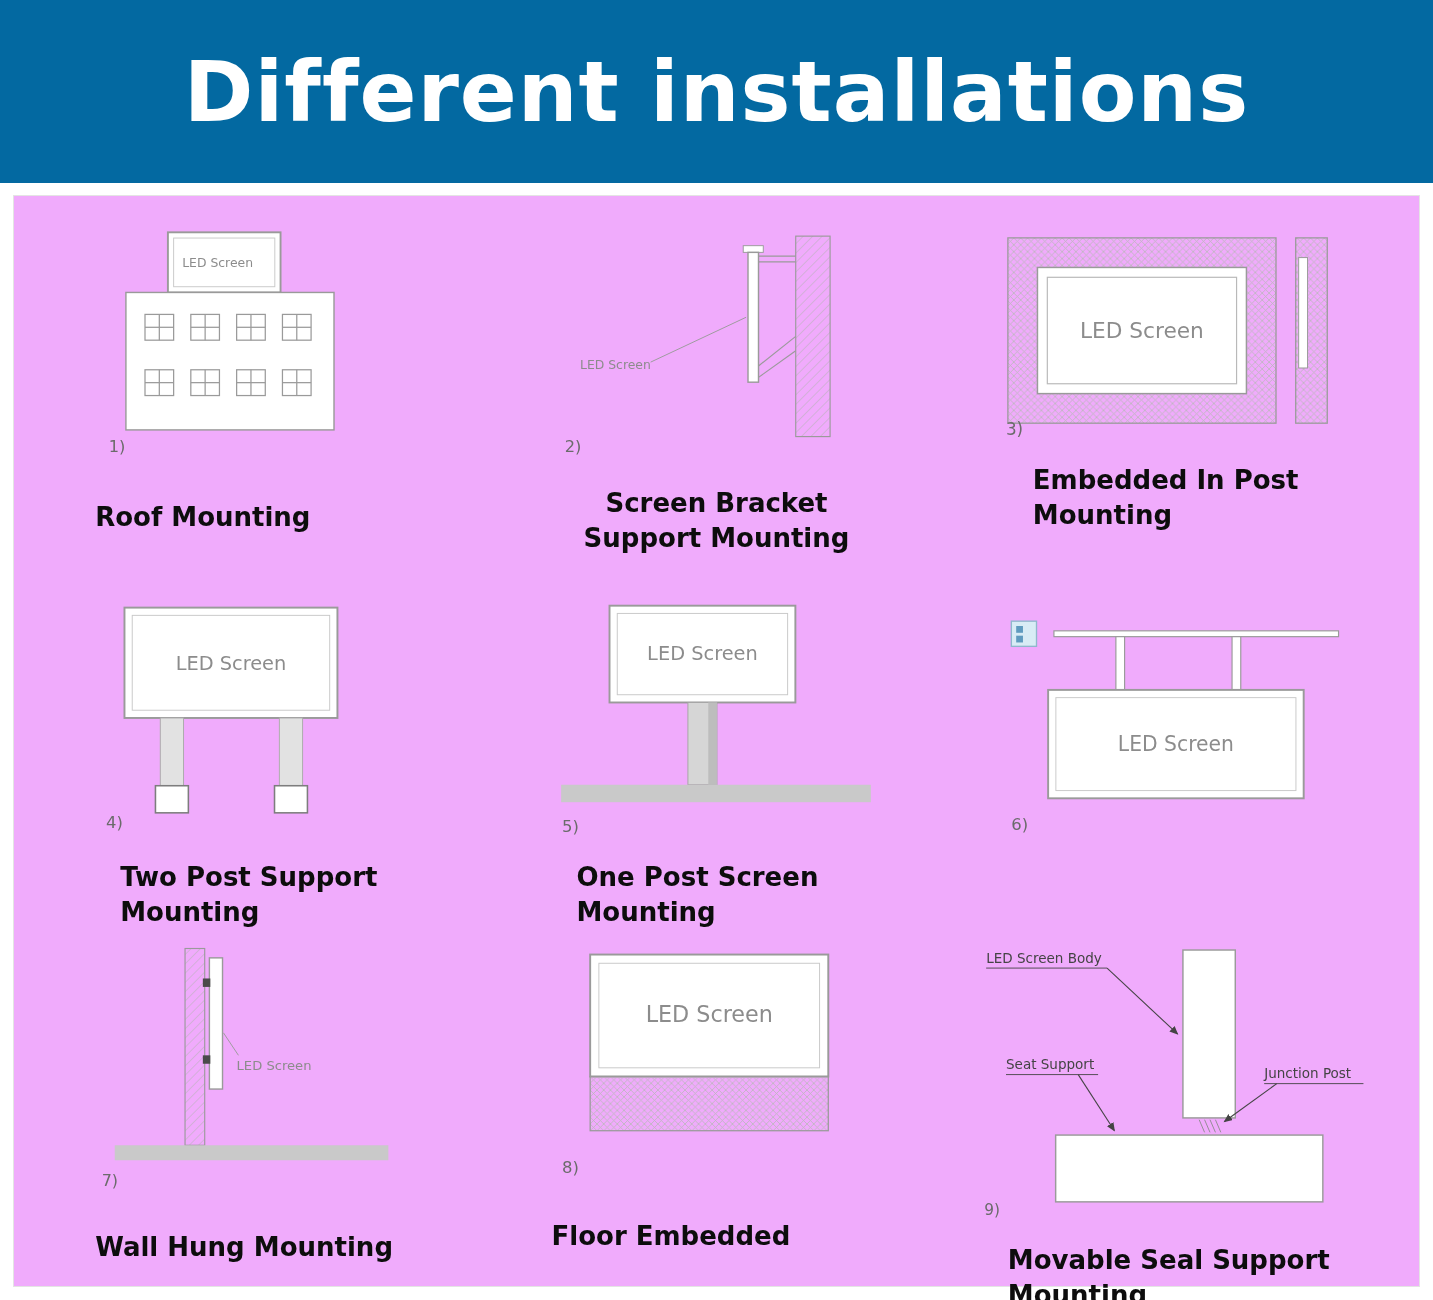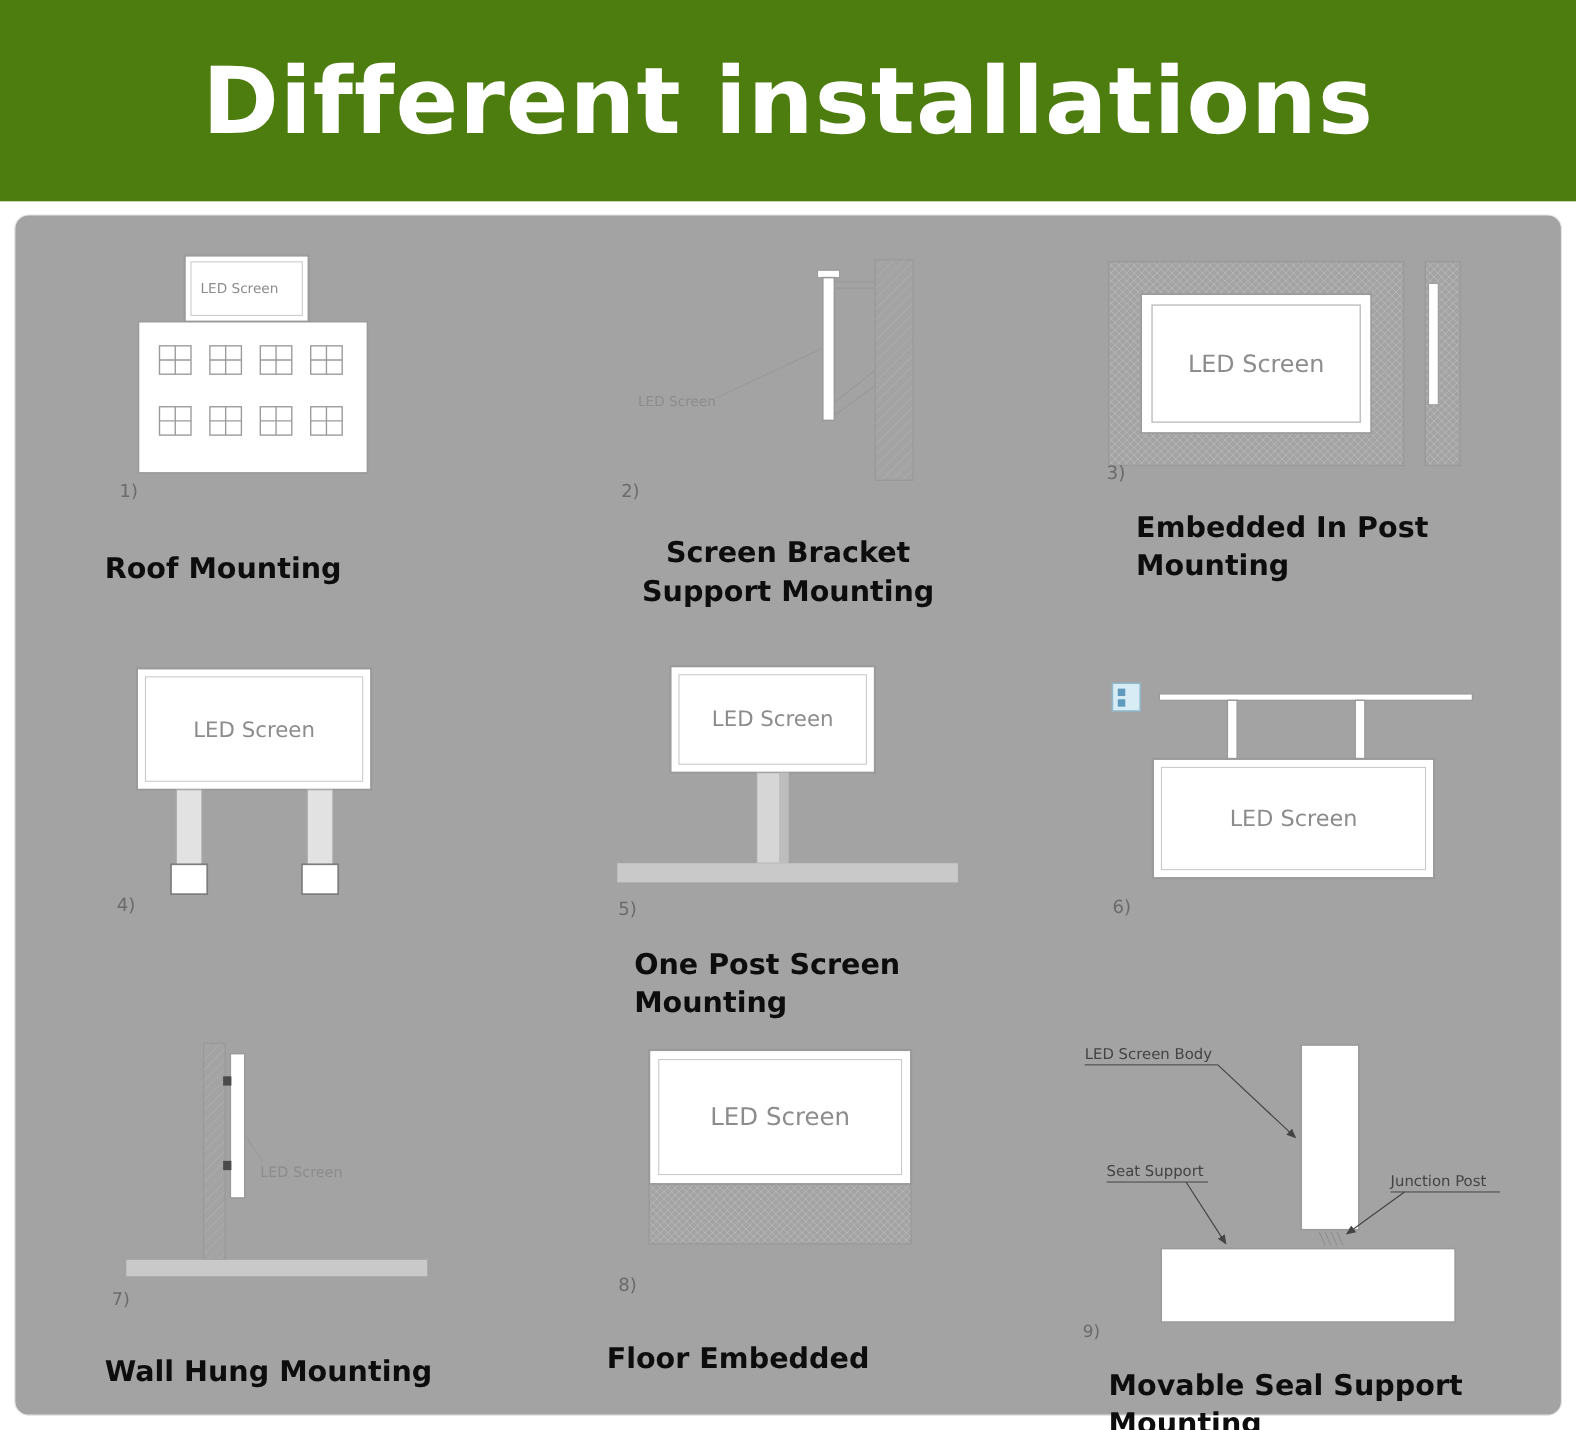--- a/index.html
+++ b/index.html
@@ -1,28 +1,28 @@
 <!DOCTYPE html>
 <html><head>
 <meta charset="utf-8">
 <style>
   * { margin:0; padding:0; box-sizing:border-box; }
   html,body { width:1433px; height:1300px; background:#ffffff; font-family:"DejaVu Sans","Liberation Sans",sans-serif; }
 
   .header {
-    width:100%; height:183px; background:#4d7c0f;
+    width:100%; height:183px; background:#0369a1;
     display:flex; align-items:center; justify-content:center;
   }
   .header .title {
     color:#ffffff; font-size:84px; font-weight:700; letter-spacing:1px;
   }
 
   .content {
     width:1407px; margin:12px auto 0; height:1092px;
-    background:#a3a3a3; border:1px solid #e4e4e4; border-radius:13px;
+    background:#f0abfc; border:1px solid #e4e4e4; border-radius:0;
     padding:28px 18px 23px;
   }
 
   .grid {
     display:grid;
     grid-template-columns: 1fr 1fr 1fr;
     grid-template-rows: 372px 345px 372px;
   }
   .cell { display:flex; flex-direction:column; align-items:center; }
   .cell svg { display:block; }
@@ -118,20 +118,21 @@
       <svg width="320" height="242" viewBox="0 0 330 250">
         <rect x="25" y="12" width="220" height="114" fill="#ffffff" stroke="#9a9a9a" stroke-width="2"></rect>
         <rect x="33" y="20" width="204" height="98" fill="#ffffff" stroke="#c9c9c9" stroke-width="1"></rect>
         <text x="135" y="76" font-size="20" fill="#8c8c8c" text-anchor="middle">LED Screen</text>
         <rect x="62" y="126" width="24" height="74" fill="#e2e2e2" stroke="#ababab" stroke-width="1"></rect>
         <rect x="185" y="126" width="24" height="74" fill="#e2e2e2" stroke="#ababab" stroke-width="1"></rect>
         <rect x="57" y="196" width="34" height="28" fill="#ffffff" stroke="#7d7d7d" stroke-width="1.6"></rect>
         <rect x="180" y="196" width="34" height="28" fill="#ffffff" stroke="#7d7d7d" stroke-width="1.6"></rect>
         <text x="6" y="240" font-size="17" fill="#6b6b6b">4)</text>
       </svg>
+      <div class="label w280">Two Post Support Mounting</div>
     </div>
 
     <div class="cell">
       <svg width="320" height="242" viewBox="0 0 330 250">
         <rect x="55" y="10" width="192" height="100" fill="#ffffff" stroke="#9a9a9a" stroke-width="2"></rect>
         <rect x="63" y="18" width="176" height="84" fill="#ffffff" stroke="#c9c9c9" stroke-width="1"></rect>
         <text x="151" y="66" font-size="20" fill="#8c8c8c" text-anchor="middle">LED Screen</text>
         <rect x="136" y="110" width="30" height="85" fill="#d6d6d6" stroke="#a5a5a5" stroke-width="1"></rect>
         <rect x="157" y="110" width="9" height="85" fill="#bdbdbd" stroke="none"></rect>
         <rect x="5" y="195" width="320" height="18" fill="#c9c9c9" stroke="none"></rect>

